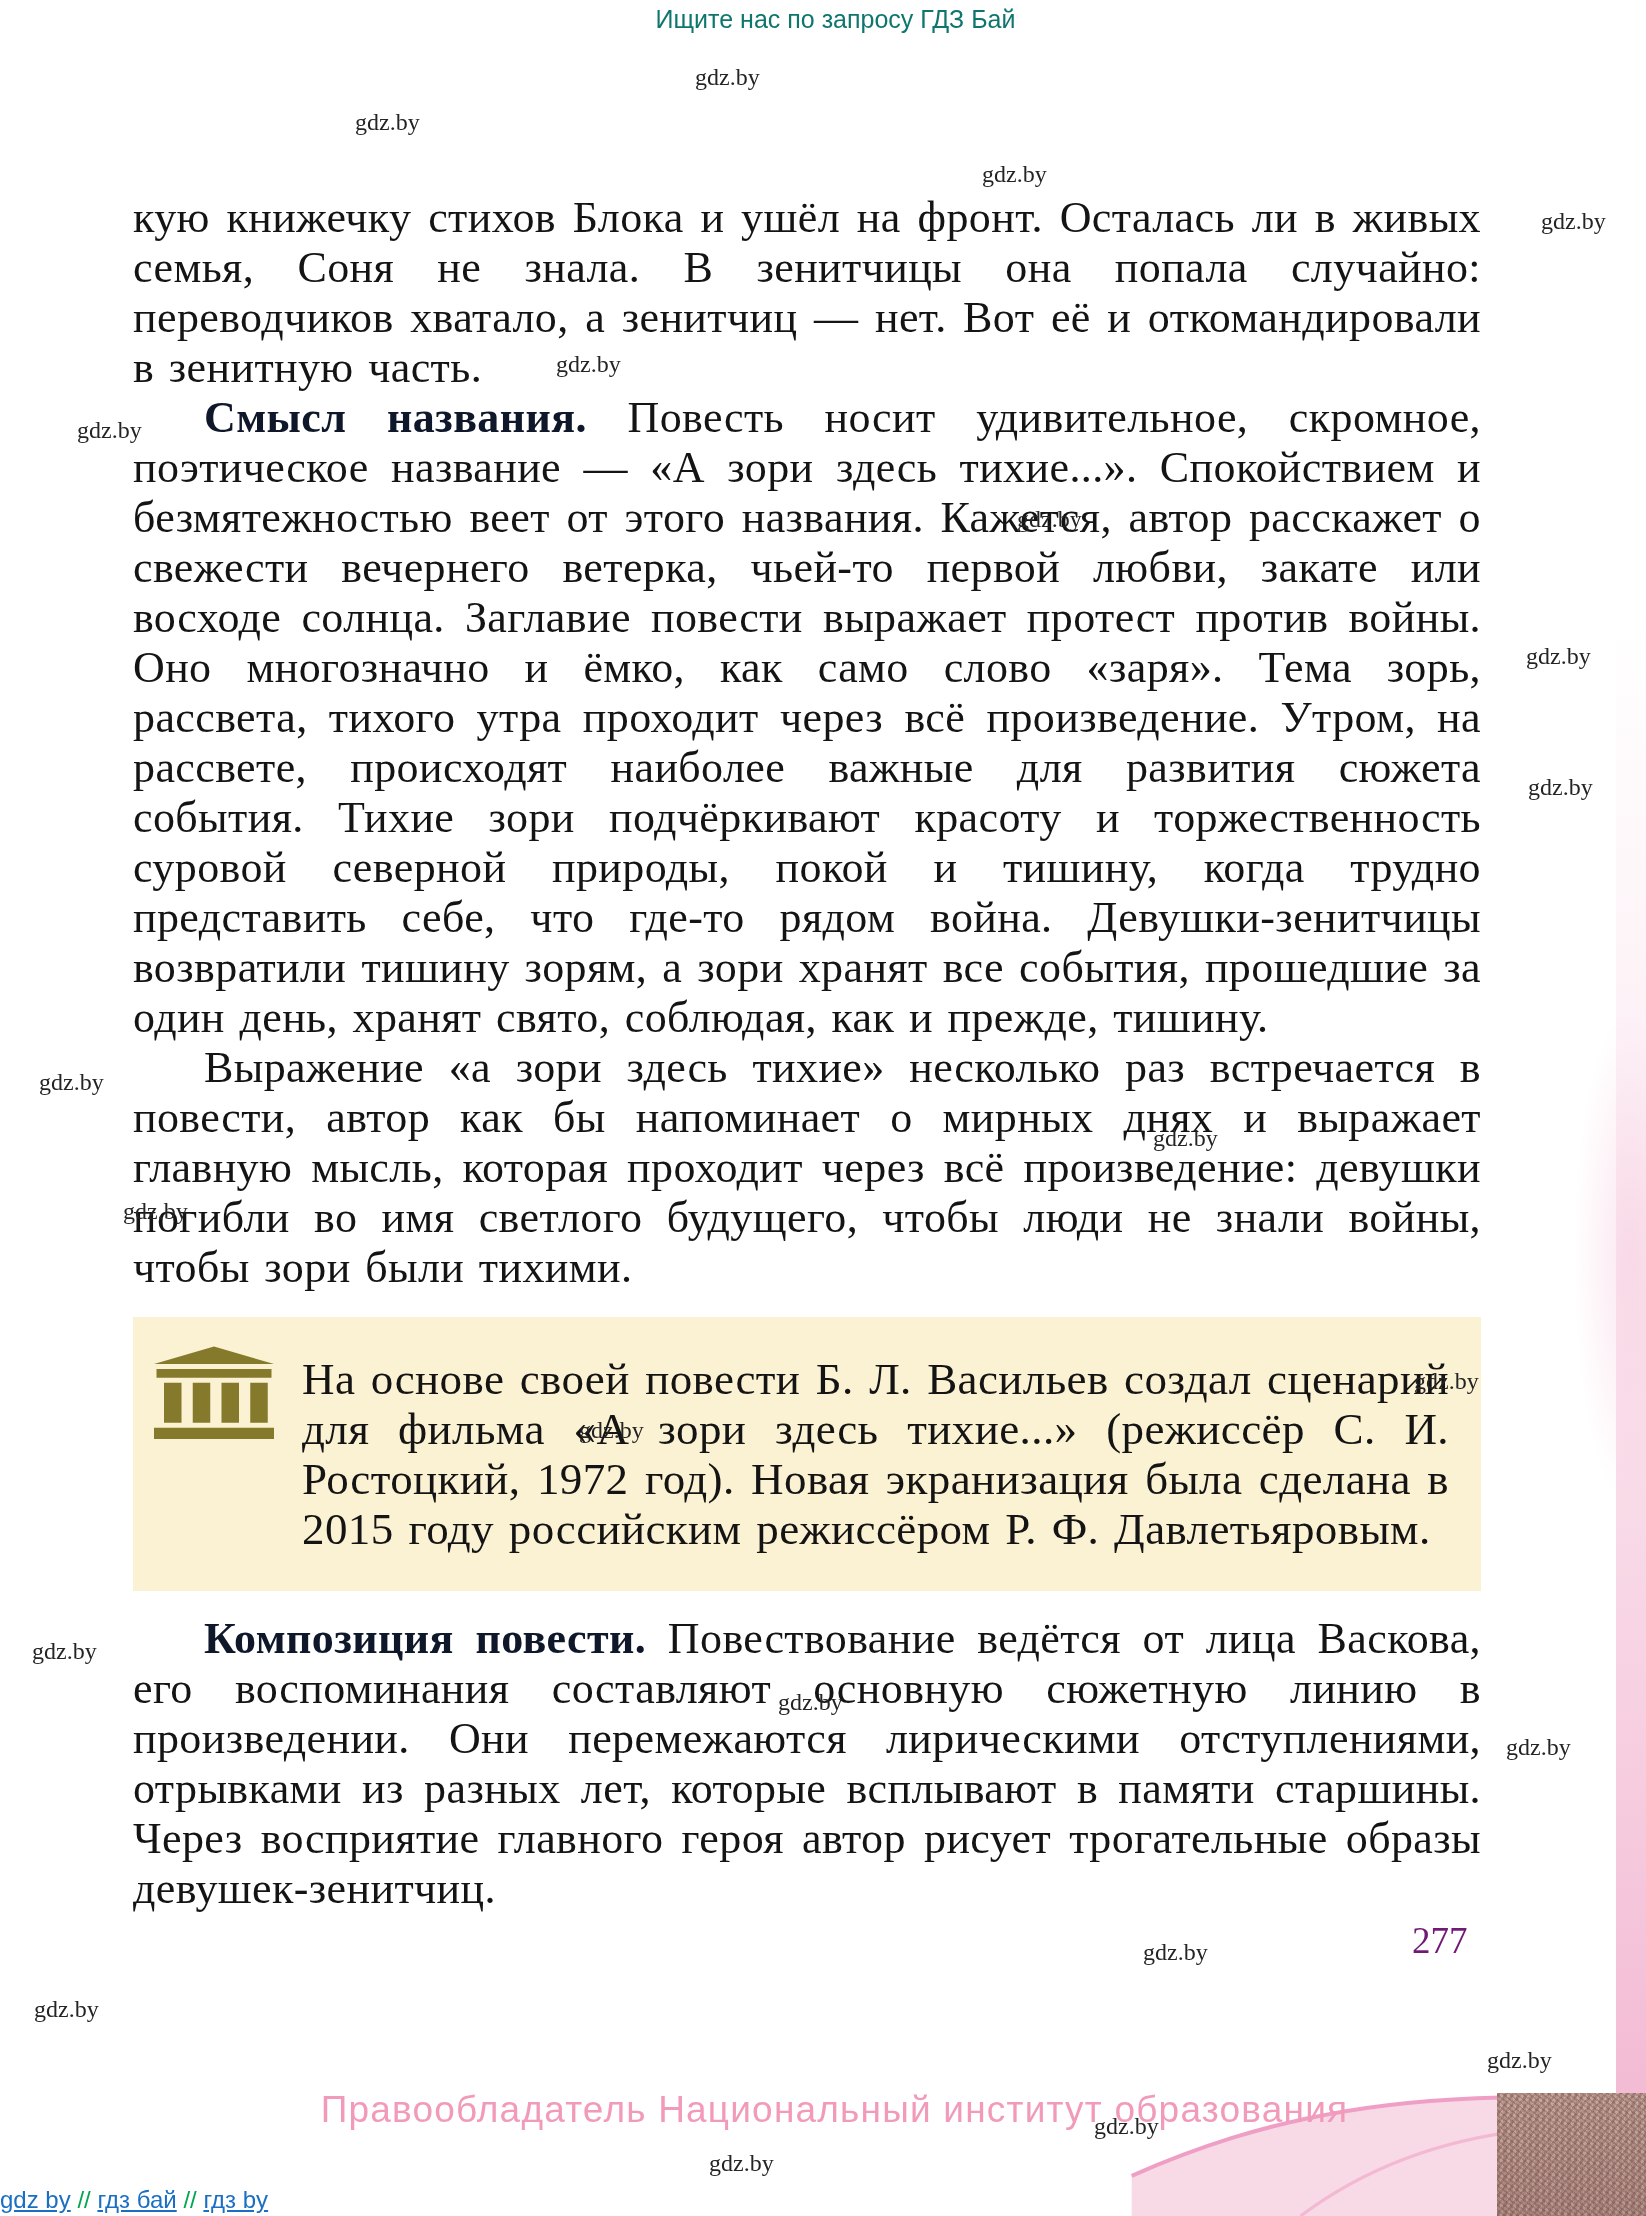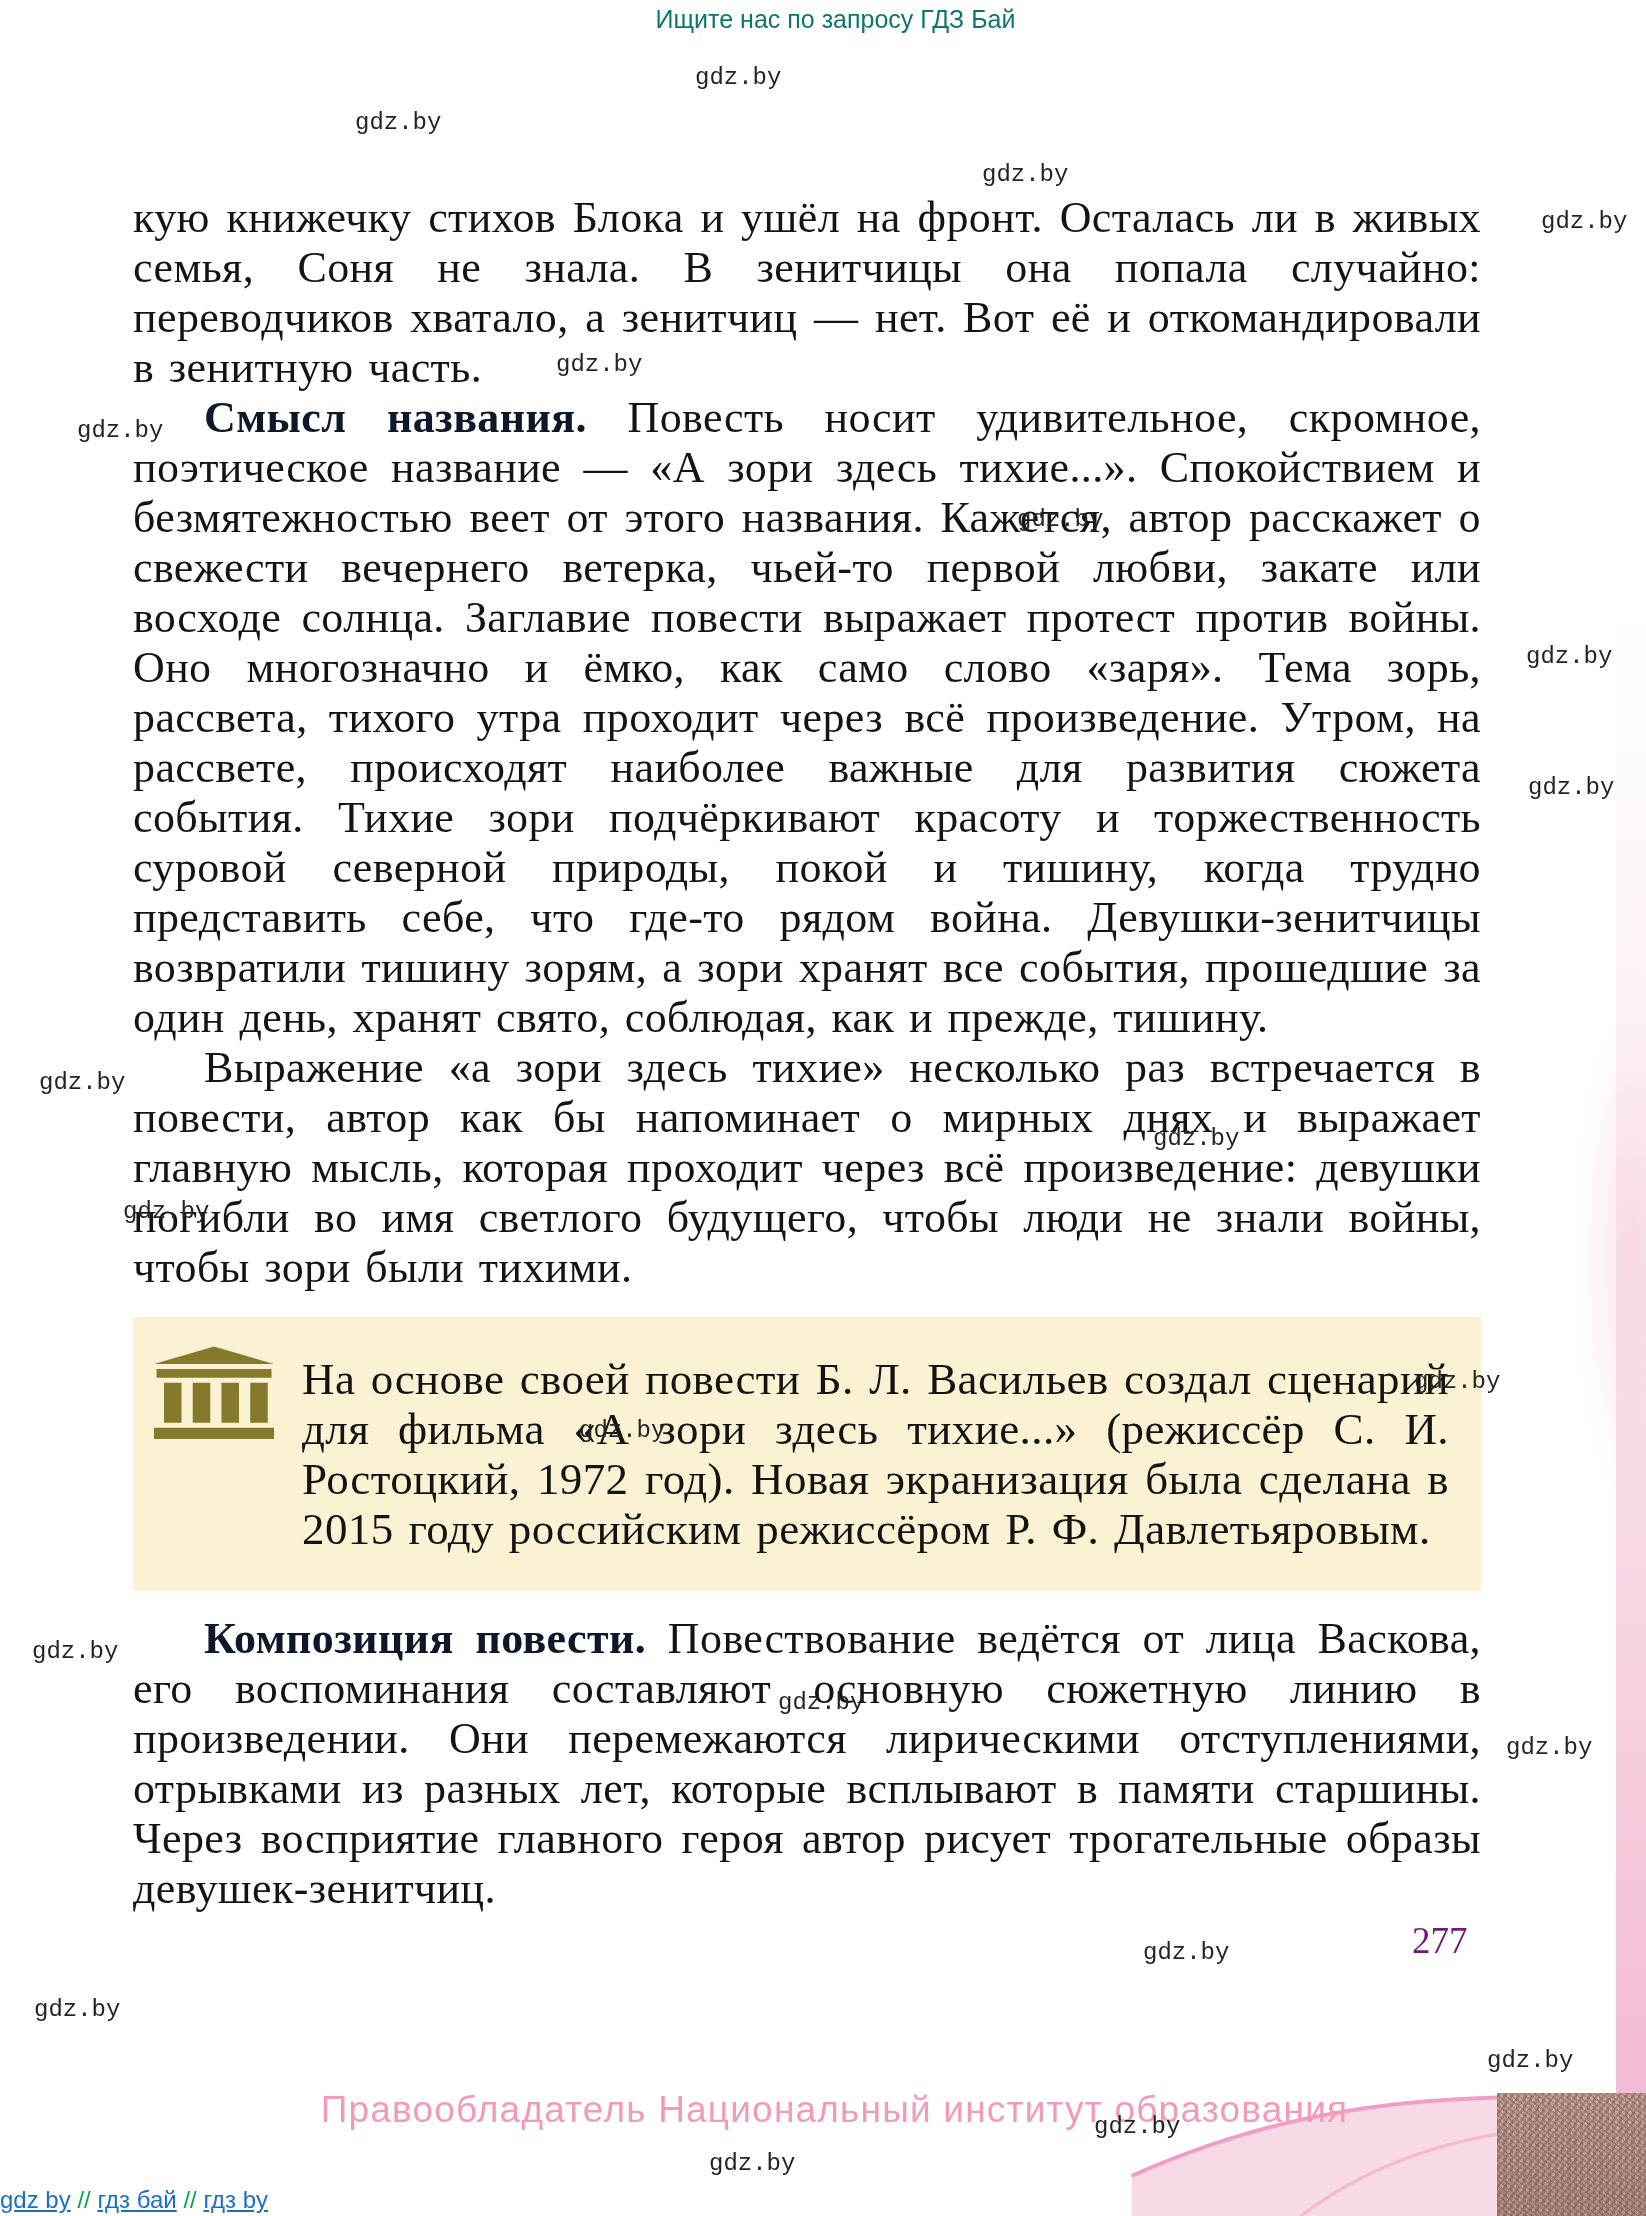--- a/index.html
+++ b/index.html
@@ -32,21 +32,21 @@
     position:absolute;right:0;bottom:0;width:150px;height:123px;z-index:2;
     background:
       repeating-linear-gradient(37deg, rgba(106,74,66,.30) 0 1.6px, rgba(0,0,0,0) 1.6px 4px),
       repeating-linear-gradient(-52deg, rgba(87,58,52,.25) 0 2.4px, rgba(0,0,0,0) 2.4px 5.6px),
       repeating-linear-gradient(90deg, rgba(155,120,110,.35) 0 3.2px, rgba(205,175,165,.3) 3.2px 6.4px),
       linear-gradient(#c7a39b,#ae8781);
   }
   
   .wm{
     position:absolute;z-index:6;
-    font-family:Liberation Mono, monospace;
+    font-family:Liberation Serif, serif;
     font-size:24px;color:#242424;white-space:nowrap;
   }
   
   .promo{
     position:absolute;top:4.8px;left:12px;width:100%;text-align:center;z-index:5;
     font-family:"Liberation Sans","DejaVu Sans",sans-serif;
     font-size:25px;color:#0f766e;
   }
   
   .content{

